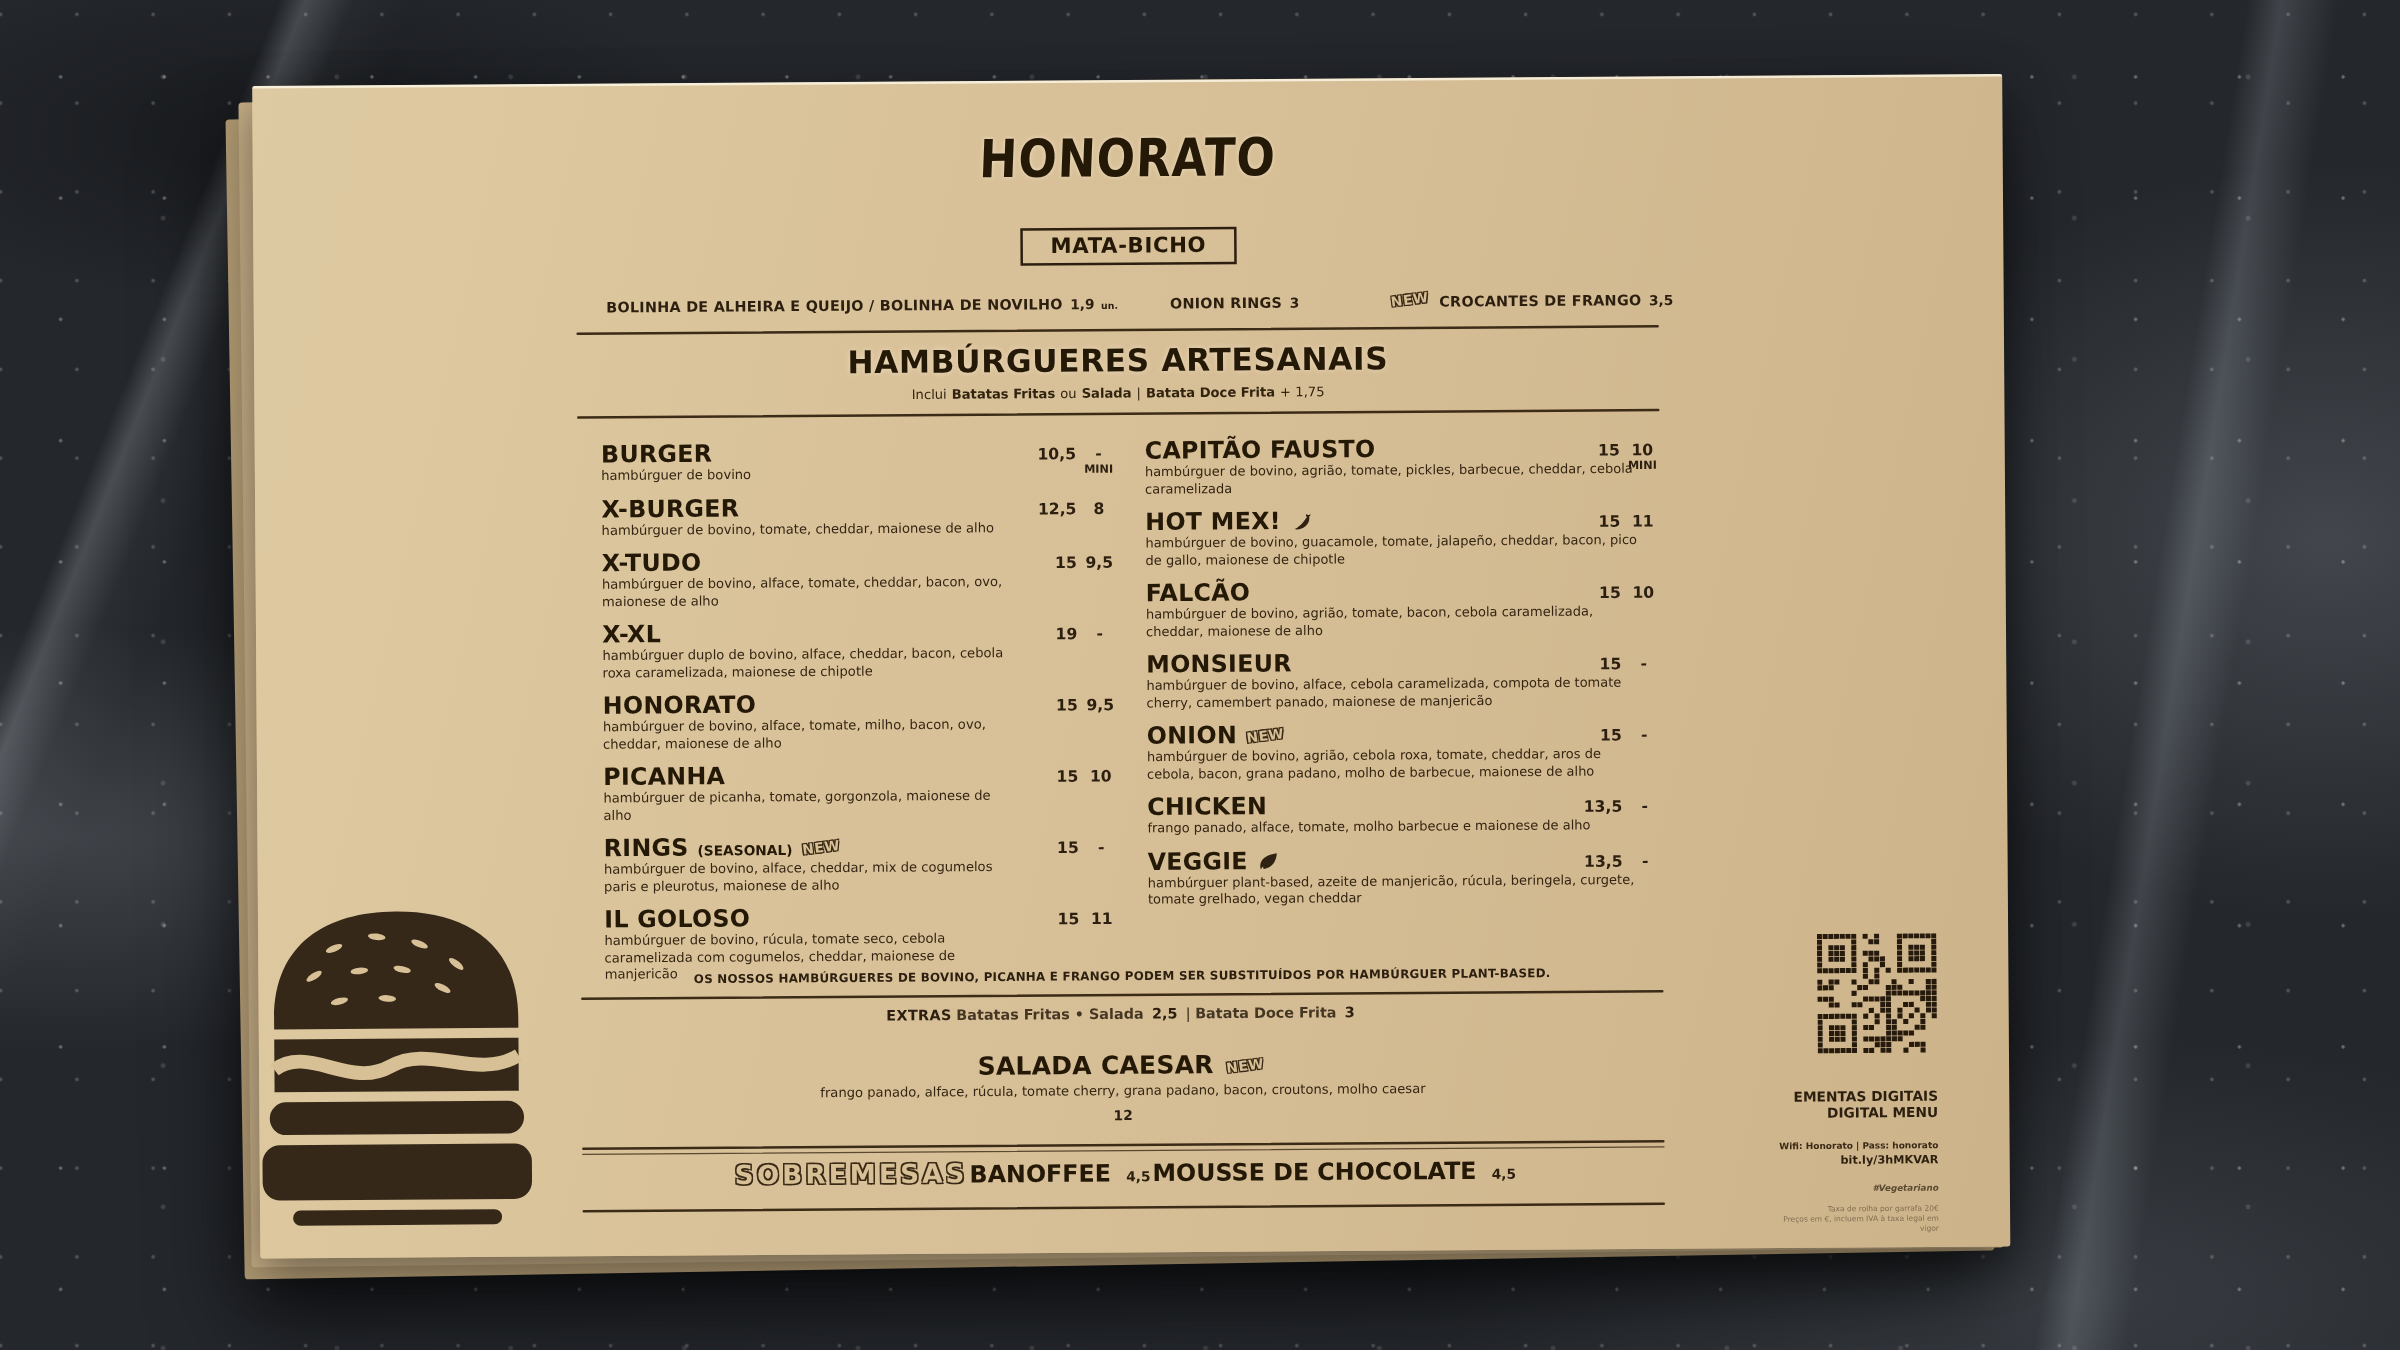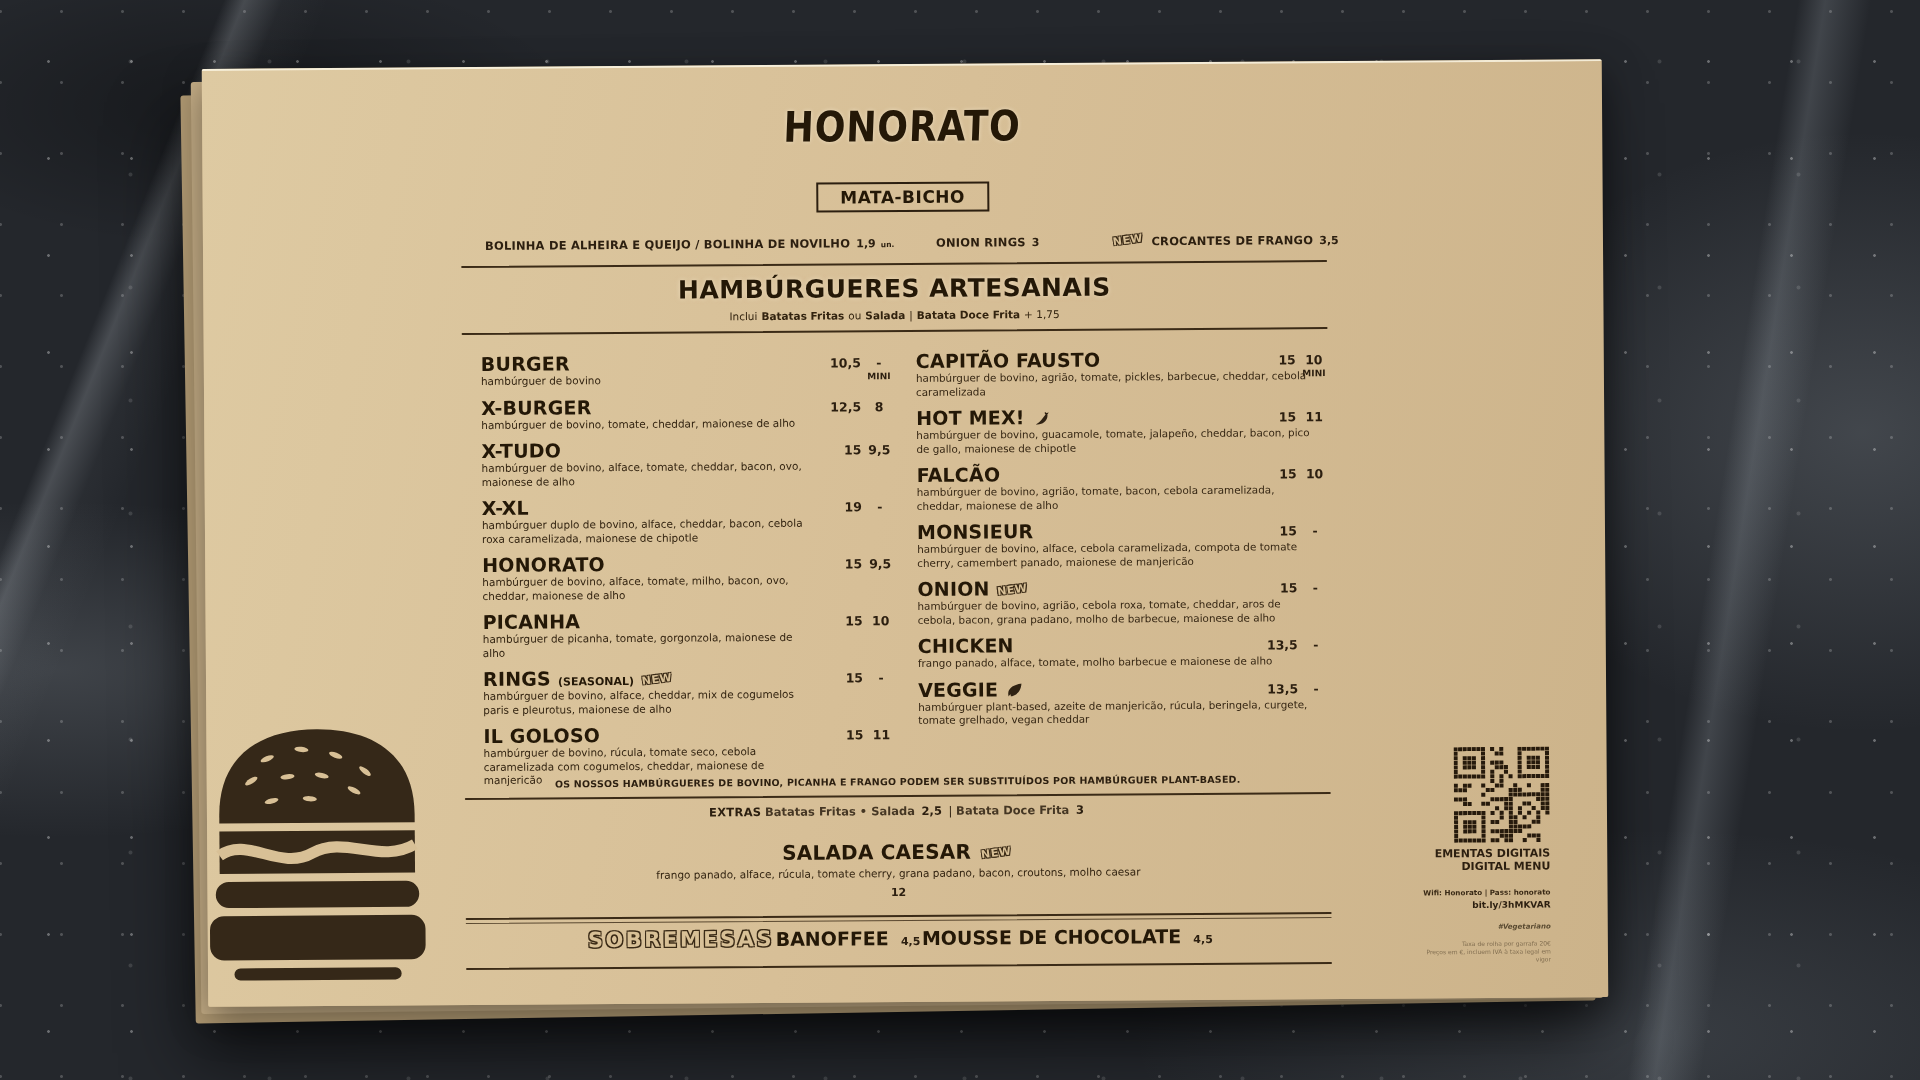--- a/index.html
+++ b/index.html
@@ -85,21 +85,21 @@
   .caesar-price{position:absolute;top:822px;left:258px;width:866px;text-align:center;
     font-size:11px;font-weight:bold;color:#2c1f10;}
   .desserts{position:absolute;top:862px;left:380px;width:625px;display:flex;
     justify-content:space-between;align-items:baseline;}
   .sob-title{font-size:21px;font-weight:bold;letter-spacing:2.5px;color:#d8c096;
     text-shadow:-1.2px -1.2px 0 #3a2a16,1.2px -1.2px 0 #3a2a16,-1.2px 1.2px 0 #3a2a16,1.2px 1.2px 0 #3a2a16;}
   .dessert{white-space:nowrap;}
   .dessert-name{font-size:19px;font-weight:bold;color:#241807;}
   .dessert-price{font-size:11px;font-weight:bold;color:#2c1f10;margin-left:7px;}
   .qr-panel{position:absolute;left:1213px;top:687px;width:130px;text-align:right;}
-  .qr-line1{font-size:11px;line-height:13px;font-weight:bold;color:#2c1f10;margin-top:0;white-space:nowrap;}
+  .qr-line1{font-size:11px;line-height:13px;font-weight:bold;color:#2c1f10;margin-top:24px;white-space:nowrap;}
   .qr-line2{font-size:11px;line-height:13px;font-weight:bold;color:#2c1f10;white-space:nowrap;}
   .qr-wifi{font-size:7.2px;font-weight:bold;color:#3a2a16;margin-top:15px;white-space:nowrap;}
   .qr-url{font-size:9px;font-weight:bold;color:#2c1f10;margin-top:3px;white-space:nowrap;}
   .qr-tag{font-size:7px;font-weight:bold;color:rgba(50,37,18,0.75);margin-top:13px;font-style:italic;}
   .qr-fine{font-size:6px;line-height:8px;color:rgba(52,38,20,0.5);margin-top:9px;}
   .burger-art{position:absolute;left:-16px;top:648px;}
   .icon-chili svg,.icon-leaf svg{vertical-align:-2px;margin-left:3px;}
 </style>
 </head>
 <body>

